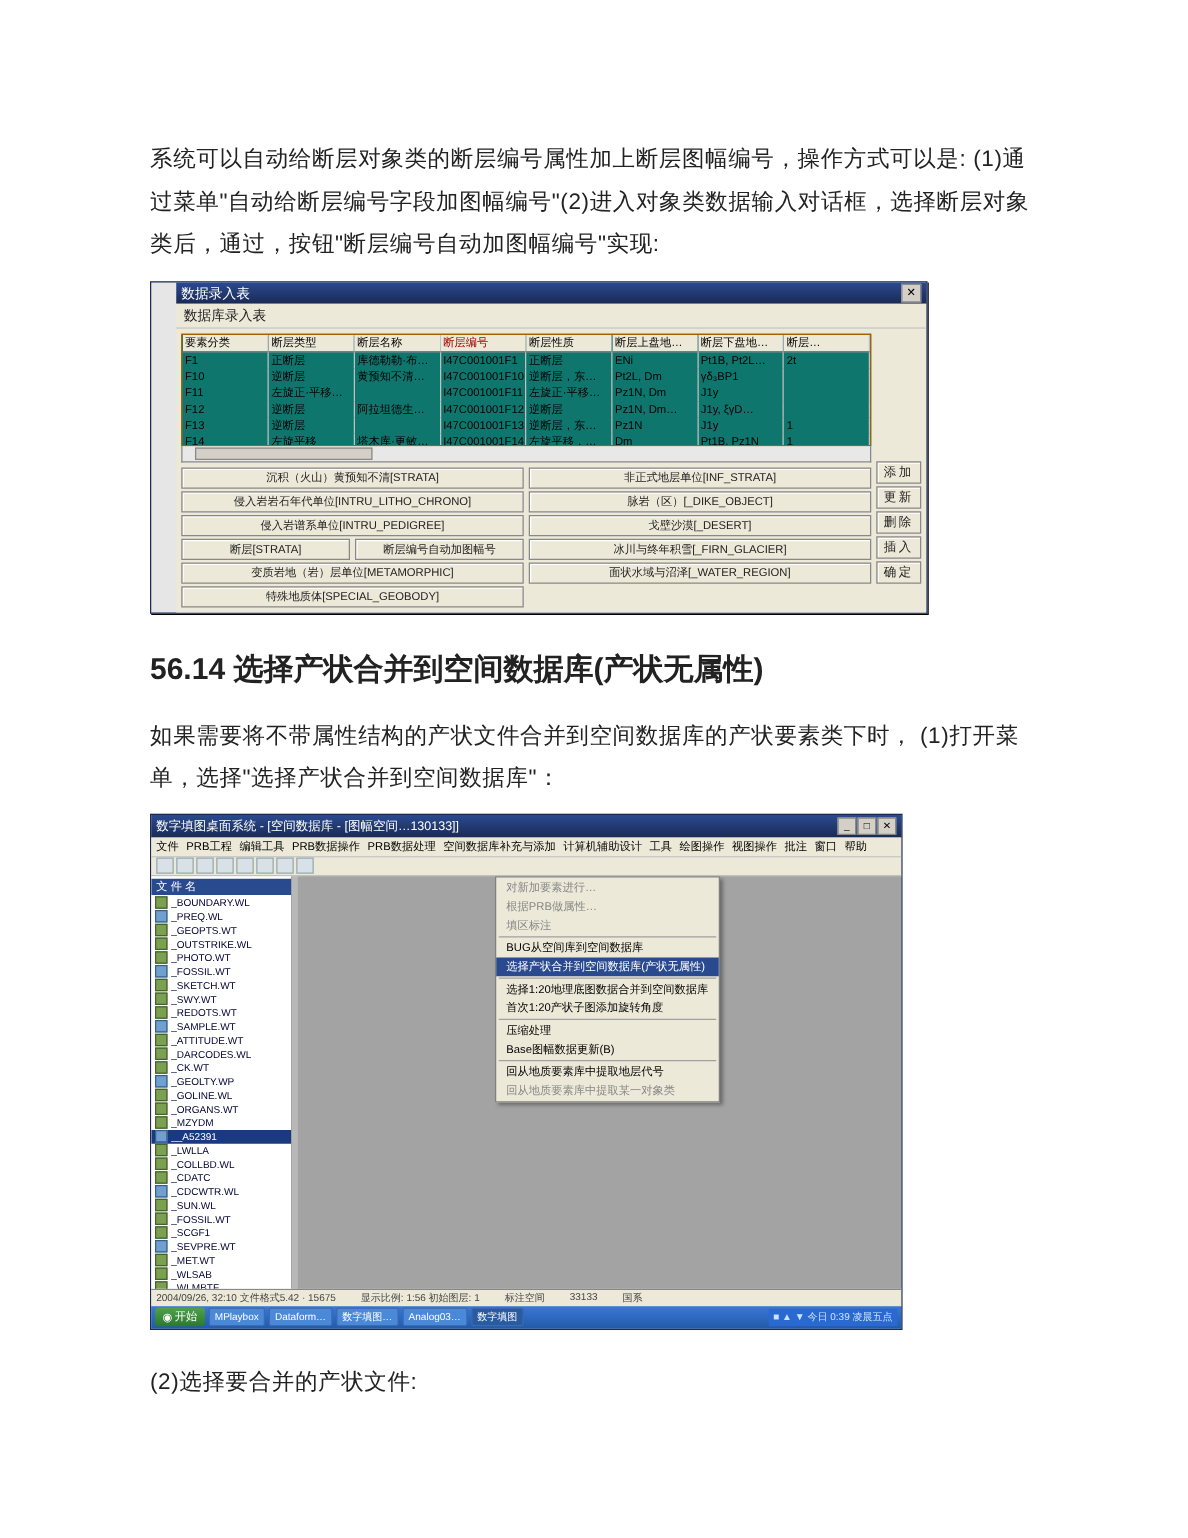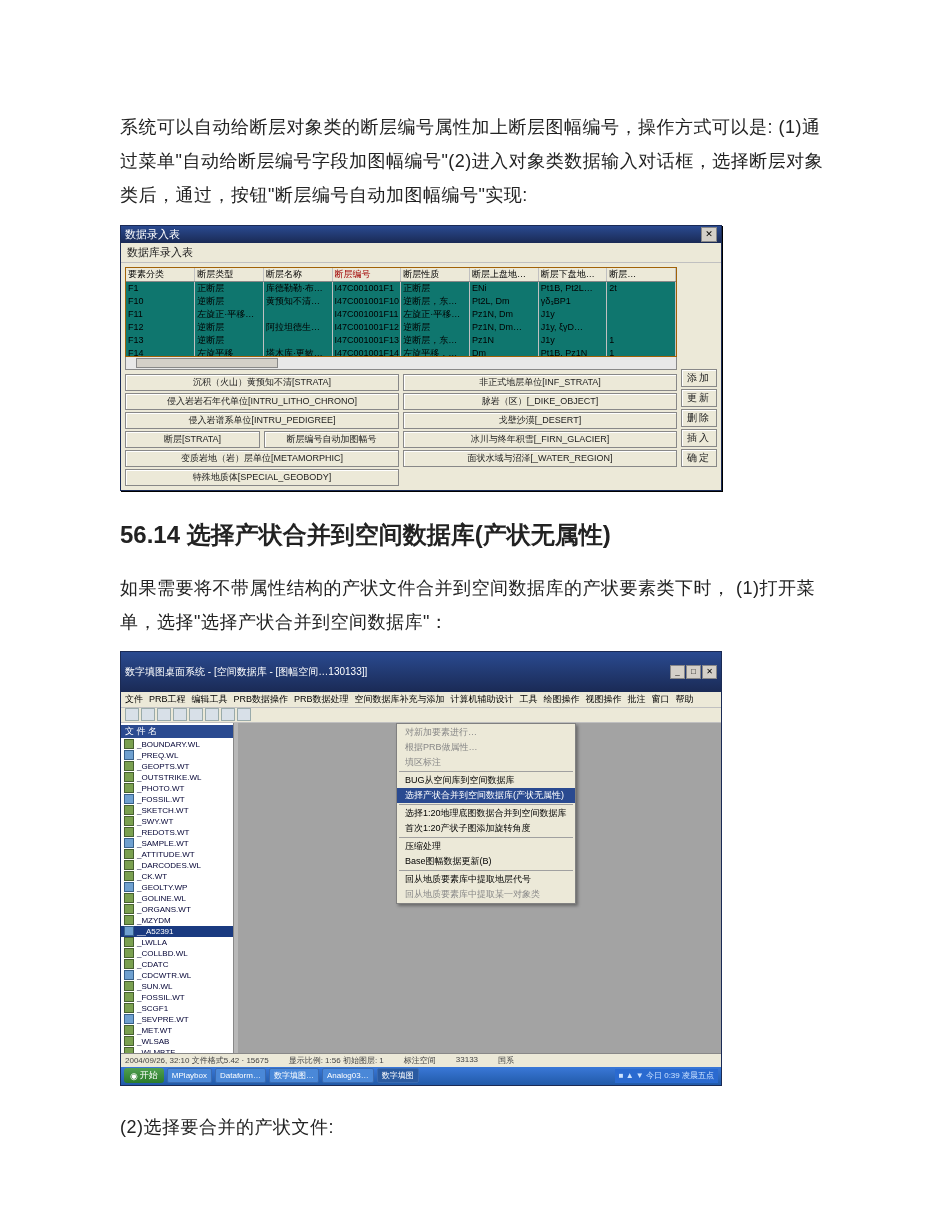--- a/index.html
+++ b/index.html
@@ -30,20 +30,21 @@
     margin: 10px 0 24px 0;
   }
 
   
   .dlg {
     width: 600px;
     border: 1px solid #1a2a55;
     background: #e6e6e6;
     font-size: 10px;
     box-shadow: 1px 1px 0 #000;
+    padding-left: 20px;
   }
   .dlg-titlebar {
     background: linear-gradient(#2a4a90, #1a2a55);
     color: #fff;
     font-size: 11px;
     padding: 1px 4px;
     display: flex;
     justify-content: space-between;
     align-items: center;
   }
@@ -167,21 +168,21 @@
   
   .app {
     width: 600px;
     border: 1px solid #1a2a55;
     font-size: 9px;
     background: #d4d0c8;
   }
   .app-titlebar {
     background: linear-gradient(#2a4a90, #1a2a55);
     color: #fff;
-    padding: 13px 4px;
+    padding: 2px 4px;
     display: flex;
     justify-content: space-between;
     align-items: center;
     font-size: 10px;
   }
   .app-winbtns {
     display: flex;
     gap: 1px;
   }
   .app-winbtn {

